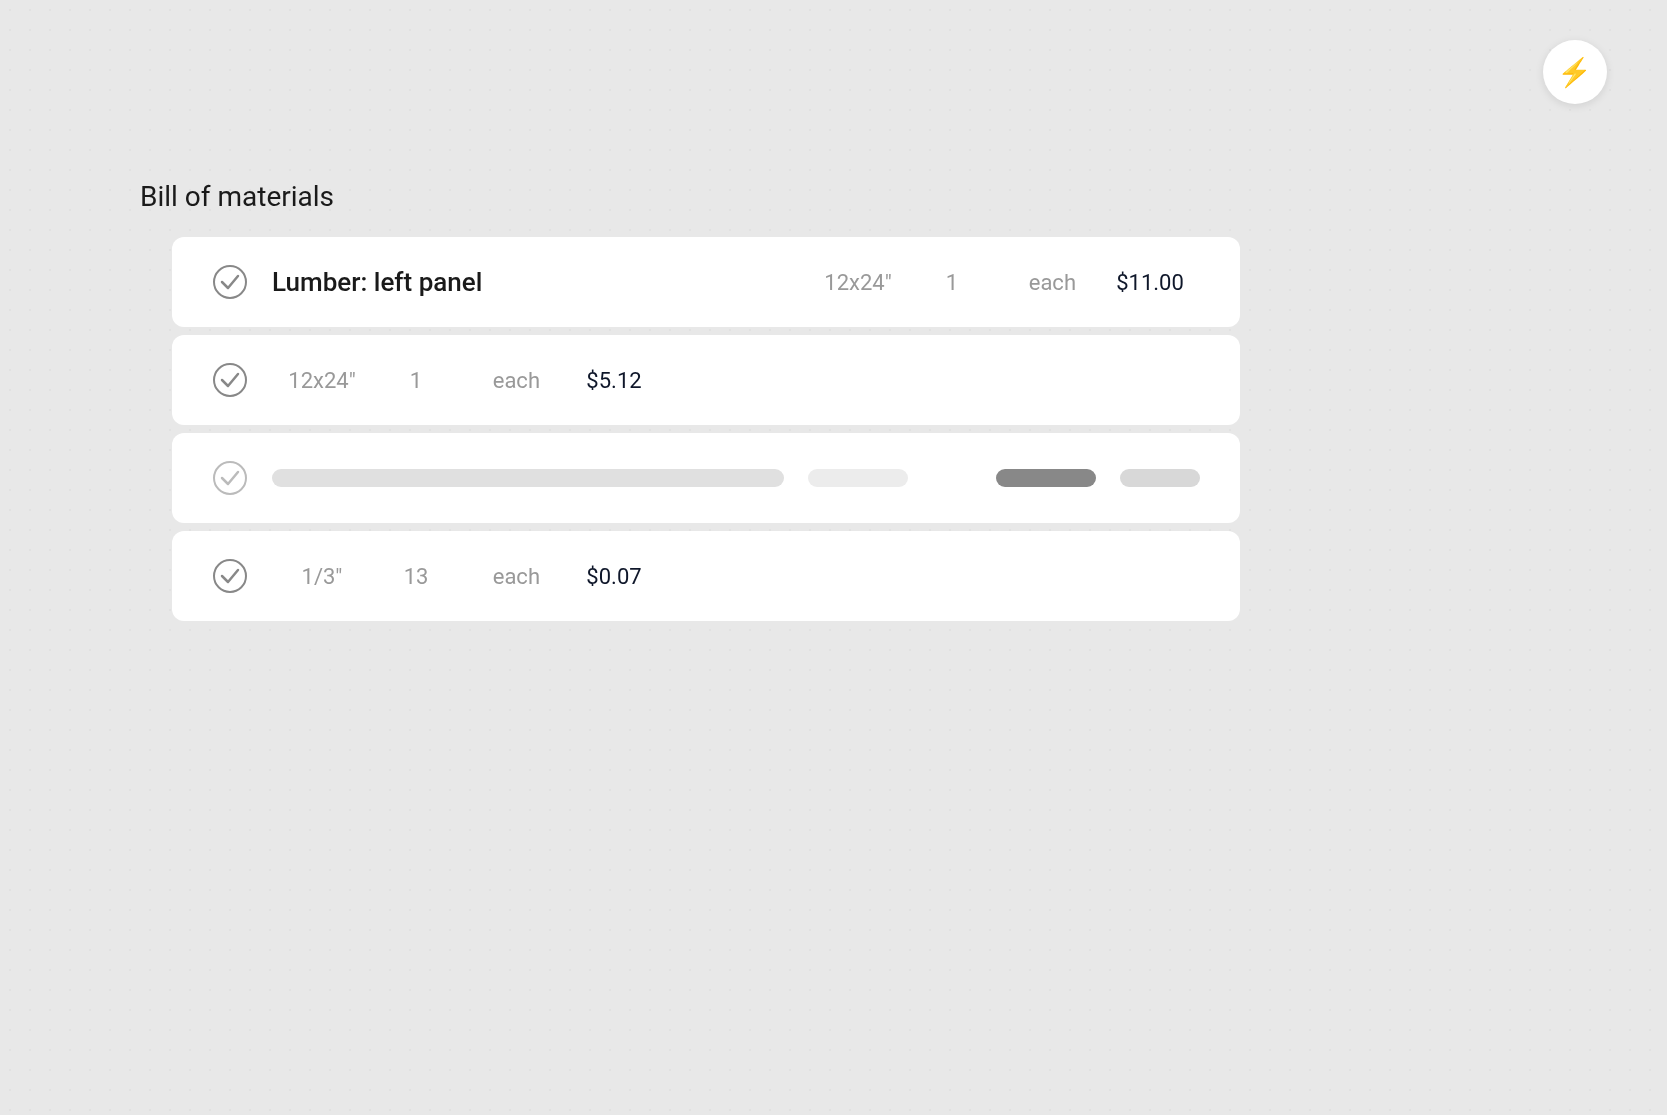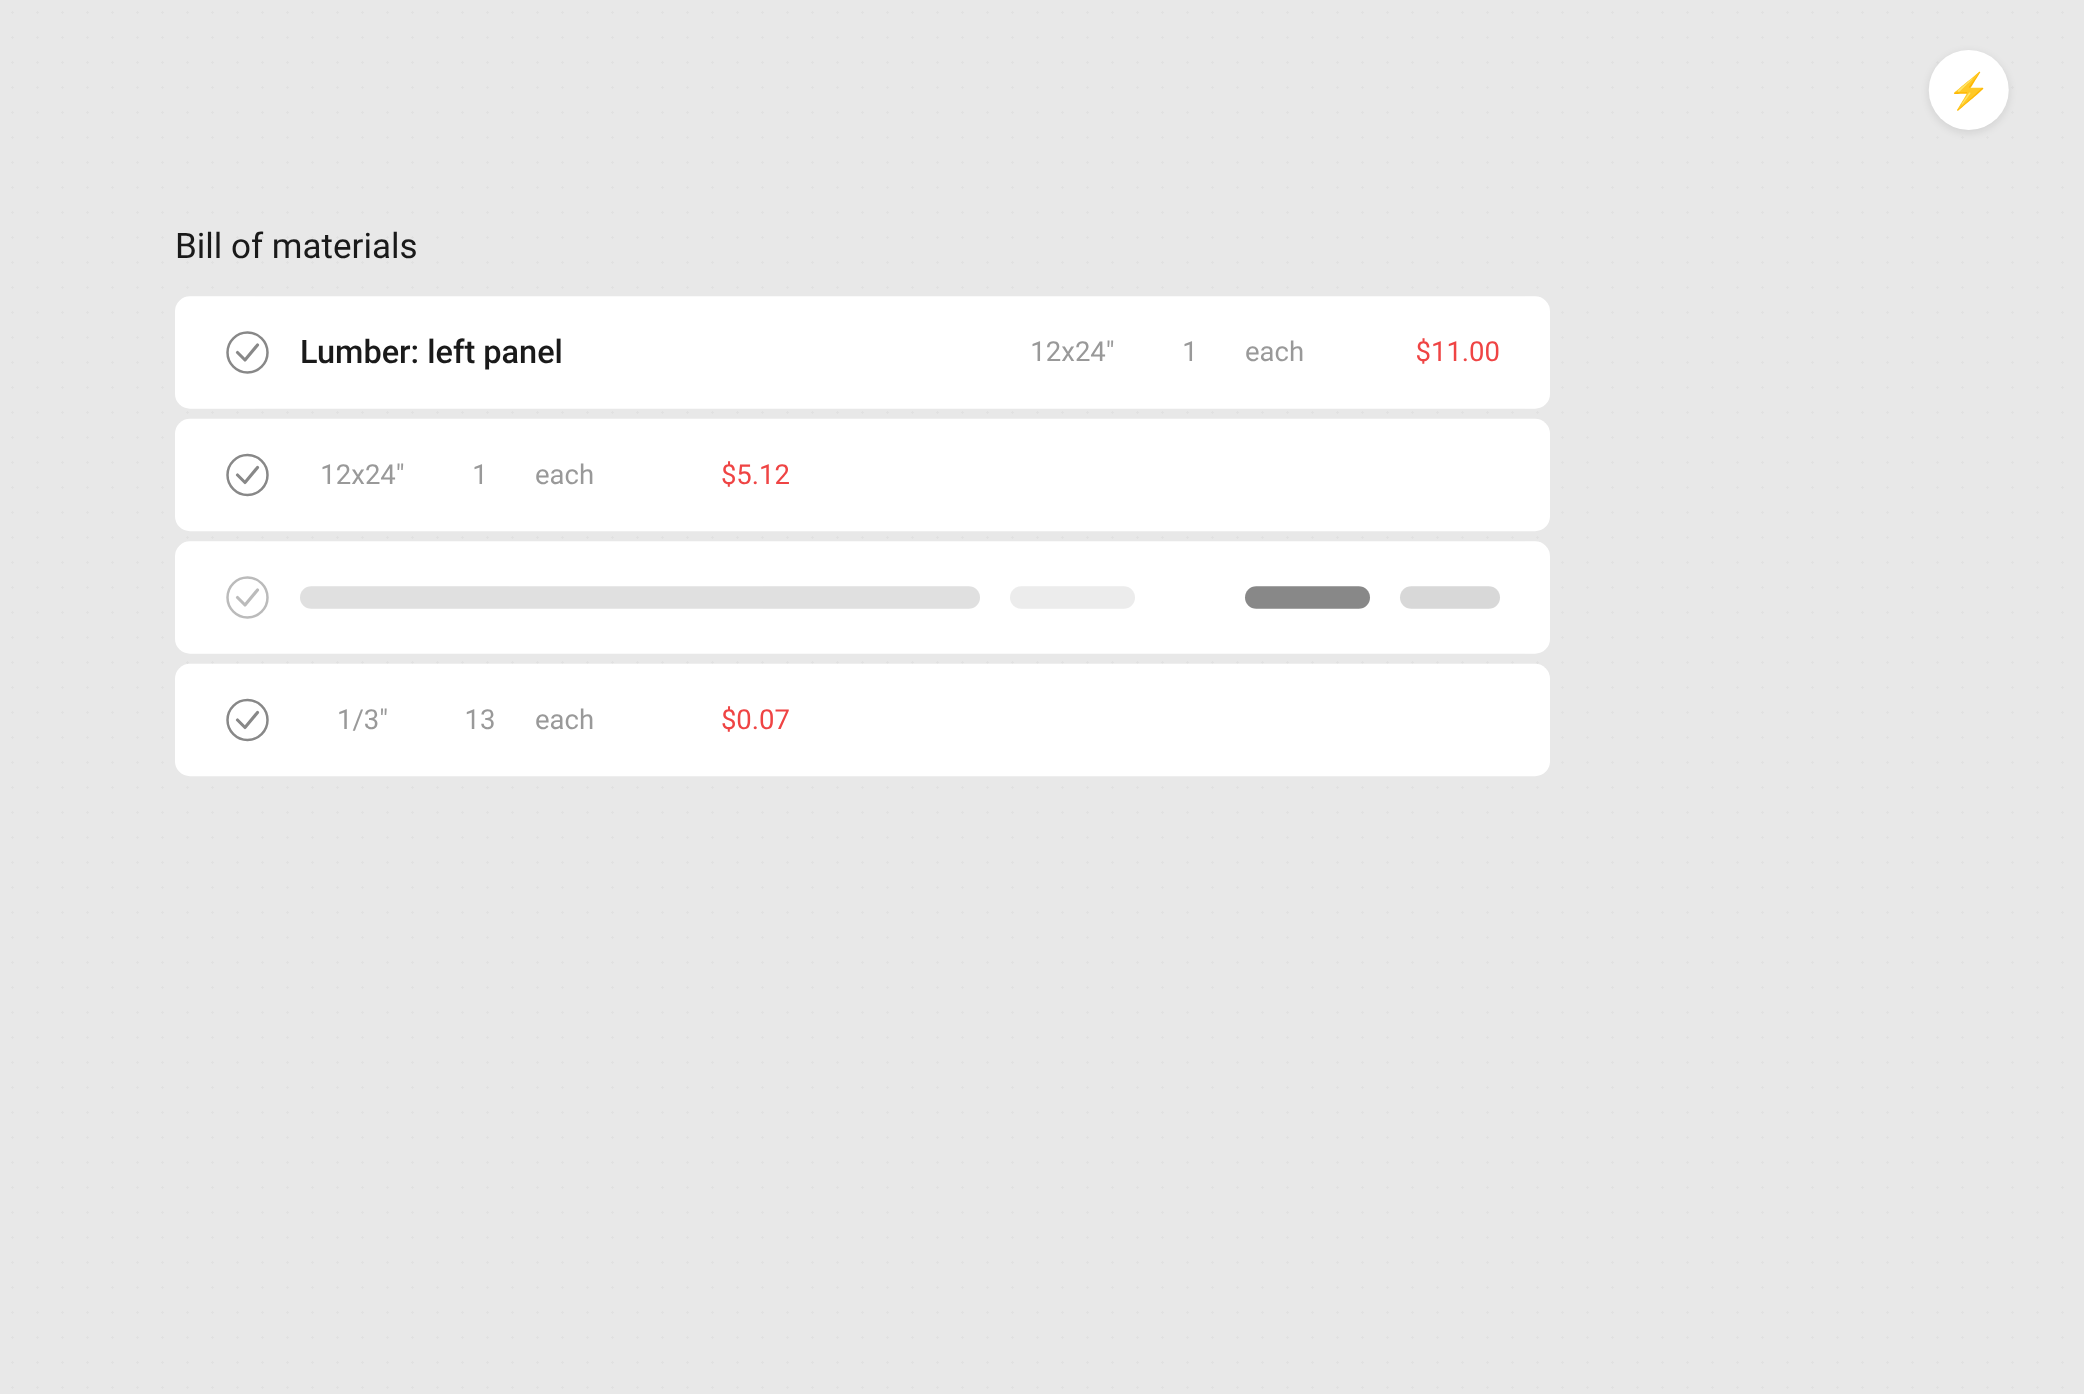--- a/index.html
+++ b/index.html
@@ -67,20 +67,21 @@
     }
 
     .item-row {
       background: white;
       border-radius: 12px;
       padding: 16px 40px;
       display: flex;
       align-items: center;
       gap: 24px;
       min-height: 90px;
+      margin-left: 32px;
     }
 
     .check-icon {
       width: 36px;
       height: 36px;
       flex-shrink: 0;
     }
 
     .check-icon svg {
       width: 36px;
@@ -106,28 +107,28 @@
       font-size: 22px;
       color: #999;
       width: 40px;
       text-align: center;
     }
 
     .item-unit {
       font-size: 22px;
       color: #999;
       width: 80px;
-      text-align: left;
+      text-align: right;
     }
 
     .item-price {
       font-size: 22px;
-      color: #ef4444;
-      width: 100px;
-      text-align: right;
+      color: #0f172a;
+      width: 100px;
+      text-align: center;
     }
 
     
     .loading-bar {
       height: 18px;
       border-radius: 20px;
       background: #e0e0e0;
     }
 
     .loading-bar.name-bar {

